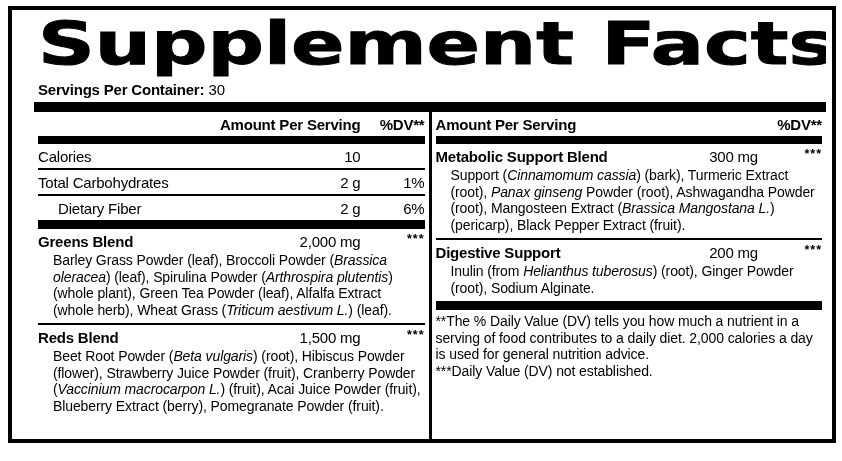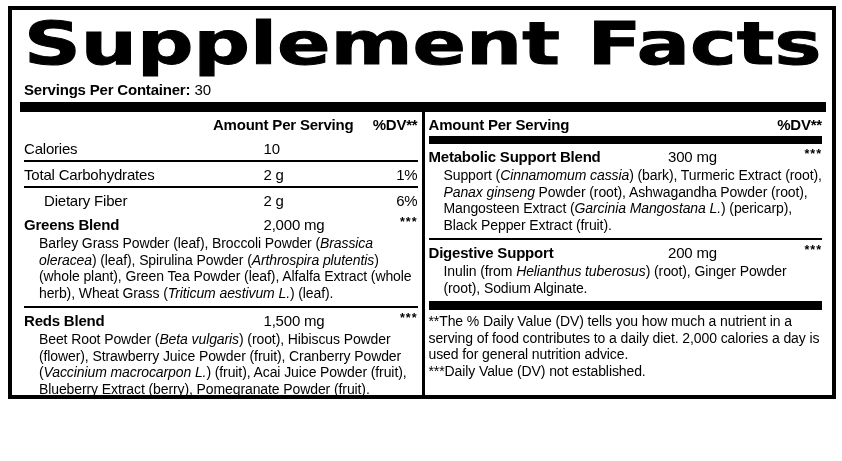--- a/index.html
+++ b/index.html
@@ -3,24 +3,24 @@
 <meta charset="utf-8">
 <style>
   html,body{margin:0;padding:0;}
   body{
     width:842px;height:461px;background:#ffffff;color:#000000;
     font-family:"Liberation Sans",sans-serif;
     -webkit-font-smoothing:antialiased;
   }
   .page{padding:6px 6px 0 8px;}
   .label-box{
-    box-sizing:border-box;width:828px;height:393px;
+    box-sizing:border-box;width:828px;height:437px;
     border:4px solid #000;background:#fff;
     display:flex;flex-direction:column;overflow:hidden;
-    padding:4px 6px 0 8px;
+    padding:4px 6px 0 22px;
   }
   .title-wrap{height:64px;padding-left:4px;overflow:hidden;}
   .title{
     display:inline-block;white-space:nowrap;
     font-family:"DejaVu Sans","Liberation Sans",sans-serif;
     font-weight:bold;font-size:58px;line-height:1.05;
     transform:scaleX(1.36);transform-origin:0 50%;
     -webkit-text-stroke:1px #000;letter-spacing:0;
   }
   .serving{padding-left:4px;font-size:15px;line-height:1.14;margin-top:3px;}
@@ -31,21 +31,21 @@
   .col{flex:1 1 0;min-width:0;display:flex;flex-direction:column;padding:0 4px;}
   .col-right{border-left:3px solid #000;}
   .col-head{display:grid;grid-template-columns:1fr 64px;align-items:end;
     font-weight:bold;font-size:15px;padding:4px 0 3px;letter-spacing:-0.2px;}
   .col-head .head-amount.align-right{text-align:right;}
   .col-head .head-dv{text-align:right;}
   .head-bar{height:8px;background:#000;}
   .row{display:grid;grid-template-columns:1fr 90px 64px;align-items:baseline;
     font-size:15px;padding:4px 0 3px;letter-spacing:-0.2px;}
   .row + .row{border-top:2px solid #000;}
-  .row .amount,.blend-head .amount{text-align:left;}
+  .row .amount,.blend-head .amount{text-align:right;}
   .row .dv,.blend-head .dv{text-align:right;}
   .indent{padding-left:20px;}
   .thick-sep{height:9px;background:#000;}
   .blend{padding:3px 0 5px;}
   .blend + .blend{border-top:2px solid #000;}
   .blend-head{display:grid;grid-template-columns:1fr 90px 64px;align-items:baseline;
     font-size:15px;padding:1px 0 2px;letter-spacing:-0.2px;}
   .blend-head .name{font-weight:bold;}
   .sup{position:relative;top:-4px;font-size:12.5px;font-weight:bold;letter-spacing:1px;}
   .blend-desc{font-size:14px;line-height:1.18;padding-left:15px;letter-spacing:-0.1px;}
@@ -122,21 +122,21 @@
           <div class="head-dv">%DV**</div>
         </div>
         <div class="head-bar"></div>
 
         <div class="blend">
           <div class="blend-head">
             <div class="name">Metabolic Support Blend</div>
             <div class="amount">300 mg</div>
             <div class="dv"><span class="sup">***</span></div>
           </div>
-          <div class="blend-desc"><span>Support (</span><span class="it">Cinnamomum cassia</span><span>) (bark), Turmeric Extract (root), </span><span class="it">Panax ginseng</span><span> Powder (root), Ashwagandha Powder (root), Mangosteen Extract (</span><span class="it">Garcinia Mangostana L.</span><span>) (pericarp), Black Pepper Extract (fruit).</span></div>
+          <div class="blend-desc"><span>Support (</span><span class="it">Cinnamomum cassia</span><span>) (bark), Turmeric Extract (root), </span><span class="it">Panax ginseng</span><span> Powder (root), Ashwagandha Powder (root), Mangosteen Extract (</span><span class="it">Brassica Mangostana L.</span><span>) (pericarp), Black Pepper Extract (fruit).</span></div>
         </div>
 
         <div class="blend">
           <div class="blend-head">
             <div class="name">Digestive Support</div>
             <div class="amount">200 mg</div>
             <div class="dv"><span class="sup">***</span></div>
           </div>
           <div class="blend-desc"><span>Inulin (from </span><span class="it">Helianthus tuberosus</span><span>) (root), Ginger Powder (root), Sodium Alginate.</span></div>
         </div>

